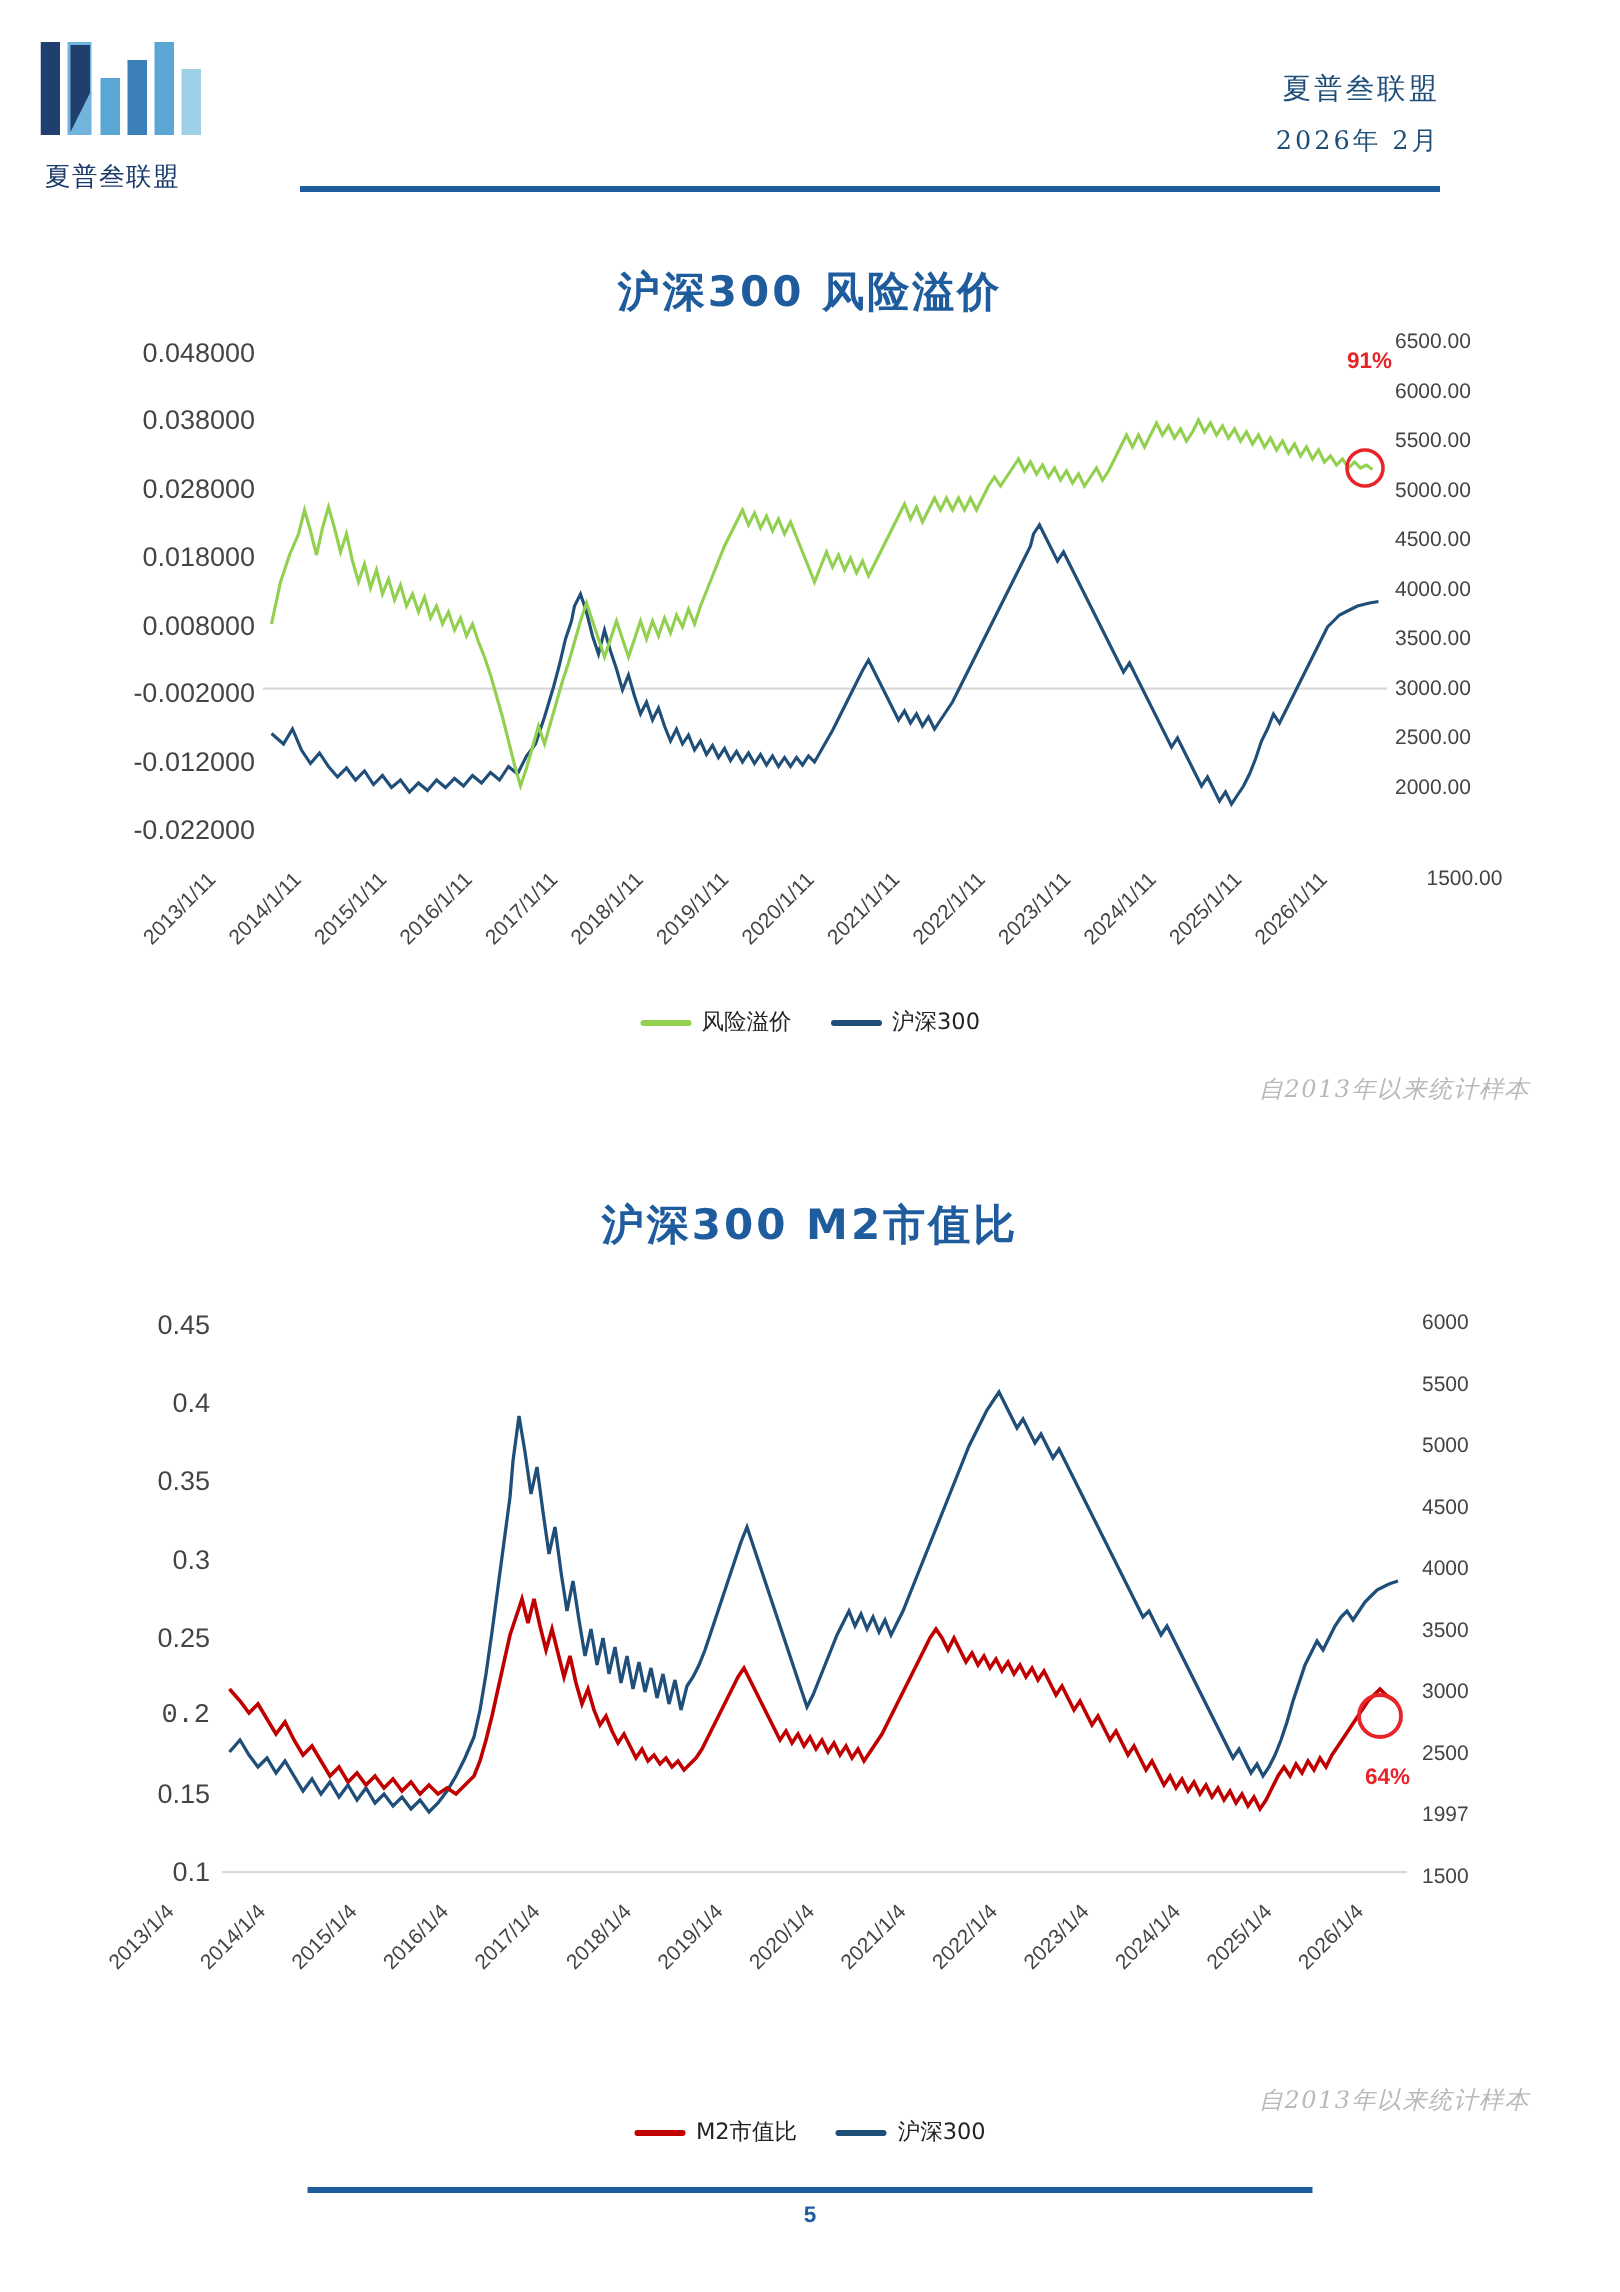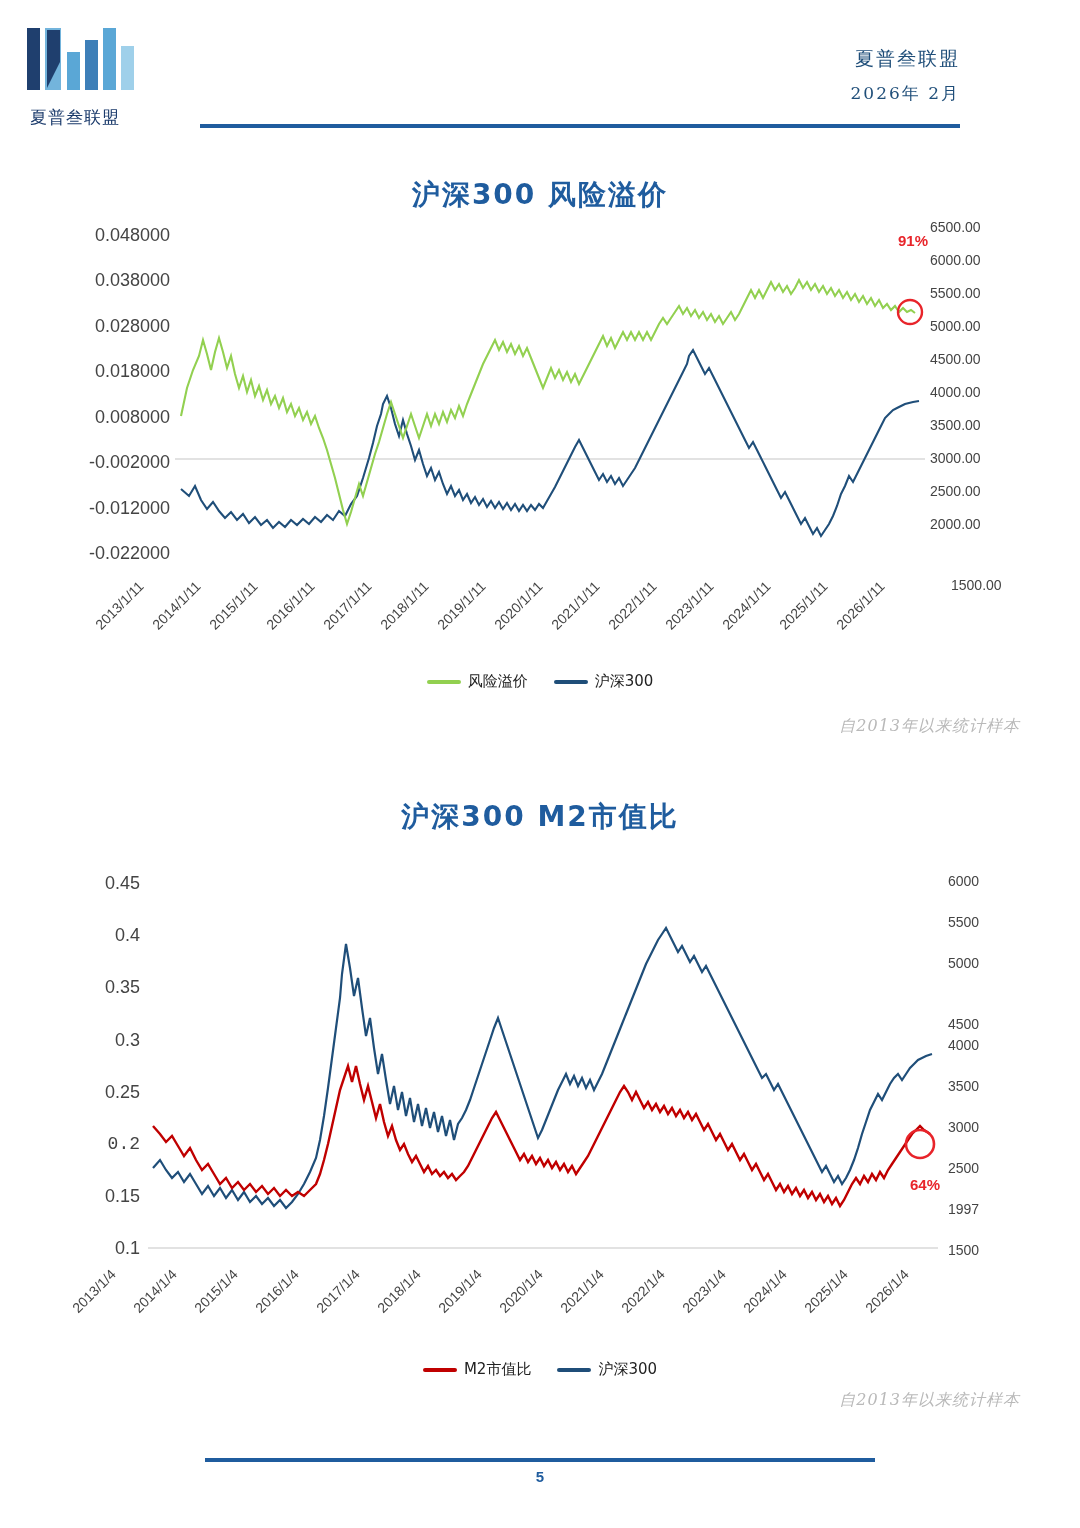--- a/index.html
+++ b/index.html
@@ -144,21 +144,21 @@
   <div class="ylabel" style="left:20px;top:1082px;width:120px;">0.25</div>
   <div class="ylabel" style="left:20px;top:1134px;width:120px;font-family:Liberation Mono, monospace;">0.2</div>
   <div class="ylabel" style="left:20px;top:1186px;width:120px;">0.15</div>
   <div class="ylabel" style="left:20px;top:1238px;width:120px;">0.1</div>
 </div>
 
 <div class="plot-wrap" style="left:0;top:0;">
   <div class="ylabel-r" style="left:948px;top:873px;">6000</div>
   <div class="ylabel-r" style="left:948px;top:914px;">5500</div>
   <div class="ylabel-r" style="left:948px;top:955px;">5000</div>
-  <div class="ylabel-r" style="left:948px;top:996px;margin-top:20px;">4500</div>
+  <div class="ylabel-r" style="left:948px;top:996px;">4500</div>
   <div class="ylabel-r" style="left:948px;top:1037px;">4000</div>
   <div class="ylabel-r" style="left:948px;top:1078px;">3500</div>
   <div class="ylabel-r" style="left:948px;top:1119px;">3000</div>
   <div class="ylabel-r" style="left:948px;top:1160px;">2500</div>
   <div class="ylabel-r" style="left:948px;top:1201px;">1997</div>
   <div class="ylabel-r" style="left:948px;top:1242px;">1500</div>
 </div>
 
 <div class="pct" style="left:910px;top:1176px;">64%</div>
 
@@ -181,21 +181,21 @@
   <div class="xlabel" style="left:419px;top:1266px;">2019/1/4</div>
   <div class="xlabel" style="left:480px;top:1266px;">2020/1/4</div>
   <div class="xlabel" style="left:541px;top:1266px;">2021/1/4</div>
   <div class="xlabel" style="left:602px;top:1266px;">2022/1/4</div>
   <div class="xlabel" style="left:663px;top:1266px;">2023/1/4</div>
   <div class="xlabel" style="left:724px;top:1266px;">2024/1/4</div>
   <div class="xlabel" style="left:785px;top:1266px;">2025/1/4</div>
   <div class="xlabel" style="left:846px;top:1266px;">2026/1/4</div>
 </div>
 
-<div class="legend" style="top:1360px;left:0;">
+<div class="legend" style="top:1412px;left:0;">
   <div class="legend-item">
     <span class="swatch" style="background:#c00000"></span>
     <span>M2市值比</span>
   </div>
   <div class="legend-item">
     <span class="swatch" style="background:#1f4e79"></span>
     <span>沪深300</span>
   </div>
 </div>
 

